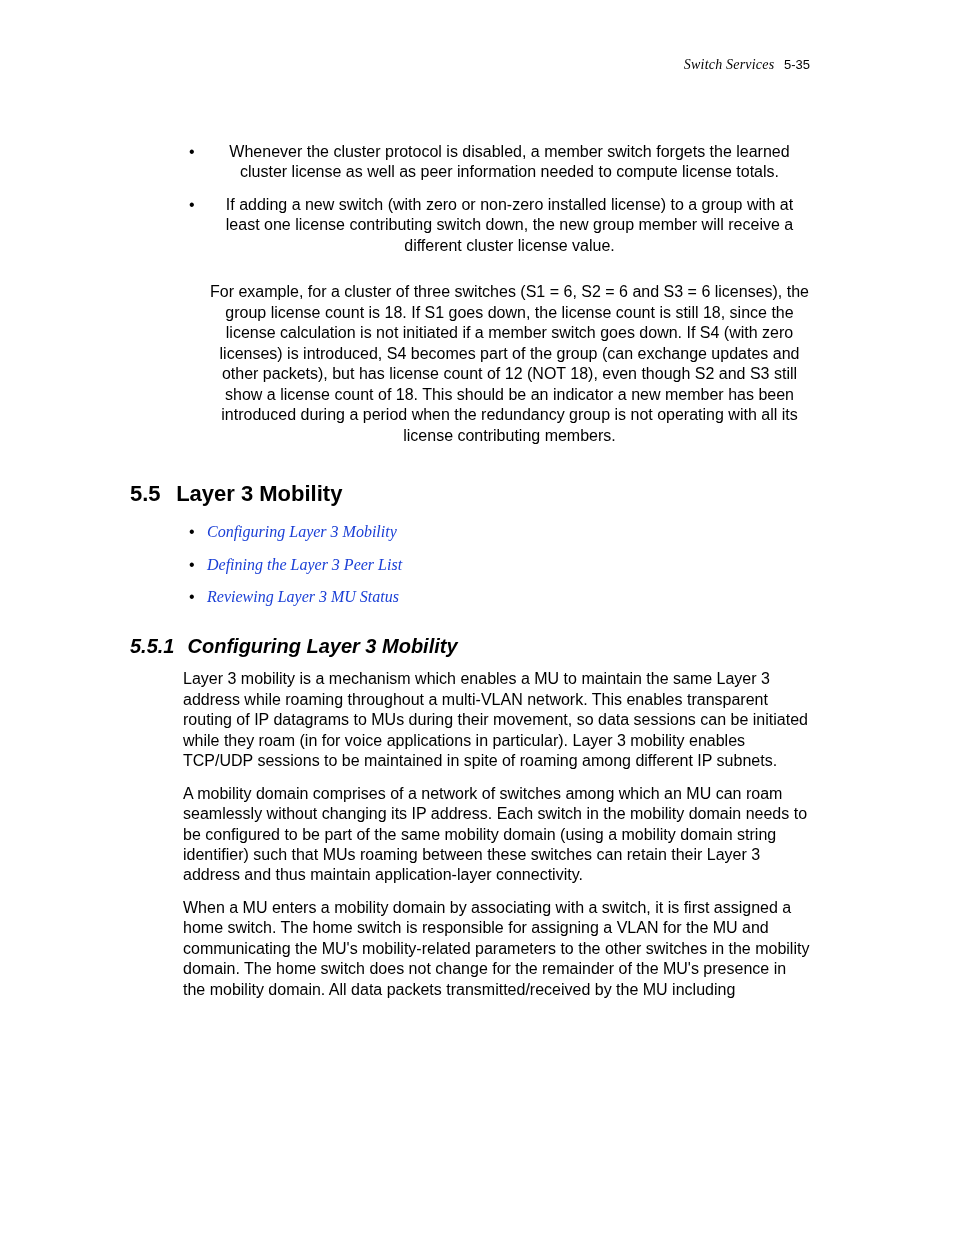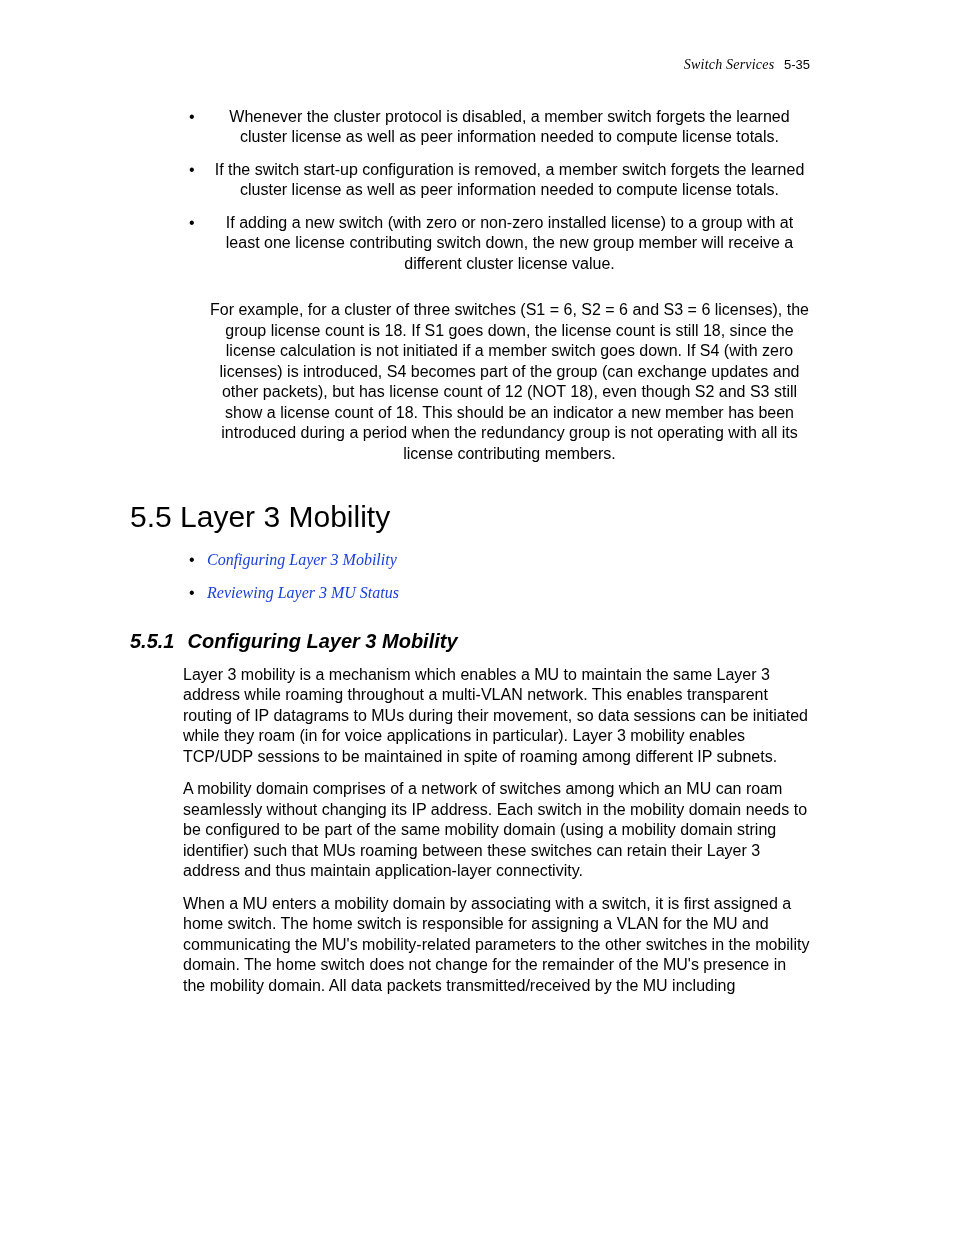--- a/index.html
+++ b/index.html
@@ -12,21 +12,21 @@
     font-family: Arial, Helvetica, sans-serif;
     color: #000000;
     font-size: 16px;
     line-height: 1.28;
   }
   .page {
     position: relative;
     width: 906px;
     height: 1235px;
     box-sizing: border-box;
-    padding: 49px 94px 0 148px;
+    padding: 84px 94px 0 148px;
   }
   .running-header {
     position: absolute;
     top: 56px;
     right: 96px;
     font-size: 13px;
     color: #000;
   }
   .running-header .italic {
     font-style: italic;
@@ -69,22 +69,22 @@
   }
   .para {
     margin: 0 0 10px 0;
   }
   .example-para {
     margin-top: 26px;
     padding-left: 24px;
   }
   h1.section-heading {
     font-family: Arial, Helvetica, sans-serif;
-    font-weight: normal;
-    font-size: 30px;
+    font-weight: bold;
+    font-size: 22px;
     margin: 34px 0 14px -18px;
     letter-spacing: 0px;
   }
   h1.section-heading .num {
     display: inline-block;
     min-width: 40px;
   }
   h2.subsection-heading {
     font-family: Arial, Helvetica, sans-serif;
     font-style: italic;
@@ -128,38 +128,38 @@
   </div>
 
   <div class="content">
 
     <div class="indent-block">
       <ul class="bullets">
         <li>
           <span>Whenever the cluster protocol is disabled, a member switch forgets the learned cluster license as well as peer information needed to compute license totals.</span>
         </li>
         <li>
-          <span>If the switch start-up configuration is removed, a member switch forgets the learned cluster license as well as peer information needed to compute license totals.</span>
-        </li>
-        <li>
           <span>If adding a new switch (with zero or non-zero installed license) to a group with at least one license contributing switch down, the new group member will receive a different cluster license value.</span>
         </li>
       </ul>
       <p class="para example-para">For example, for a cluster of three switches (S1 = 6, S2 = 6 and S3 = 6 licenses), the group license count is 18. If S1 goes down, the license count is still 18, since the license calculation is not initiated if a member switch goes down. If S4 (with zero licenses) is introduced, S4 becomes part of the group (can exchange updates and other packets), but has license count of 12 (NOT 18), even though S2 and S3 still show a license count of 18. This should be an indicator a new member has been introduced during a period when the redundancy group is not operating with all its license contributing members.</p>
     </div>
 
     <h1 class="section-heading">
       <span class="num">5.5</span>
       <span>Layer 3 Mobility</span>
     </h1>
 
     <div class="section-body">
       <ul class="bullets links">
         <li>
           <a href="#" class="xref">Configuring Layer 3 Mobility</a>
+        </li>
+        <li>
+          <a href="#" class="xref">Defining the Layer 3 Peer List</a>
         </li>
         <li>
           <a href="#" class="xref">Reviewing Layer 3 MU Status</a>
         </li>
       </ul>
     </div>
 
     <h2 class="subsection-heading">
       <span class="num">5.5.1</span>
       <span>Configuring Layer 3 Mobility</span>

